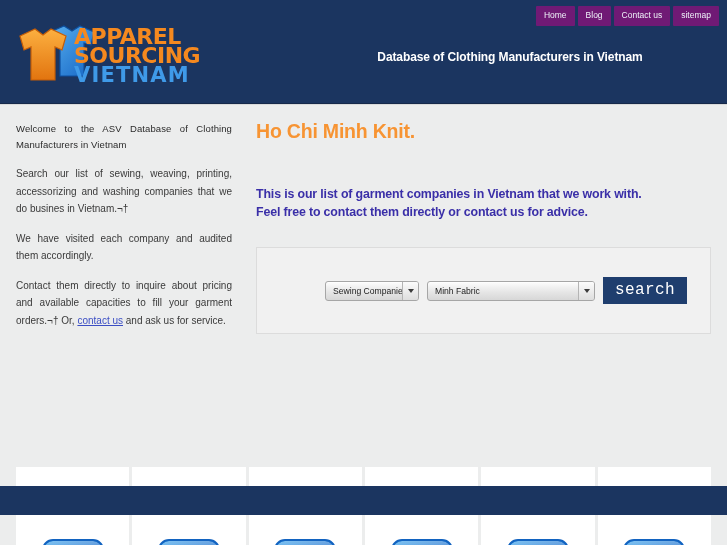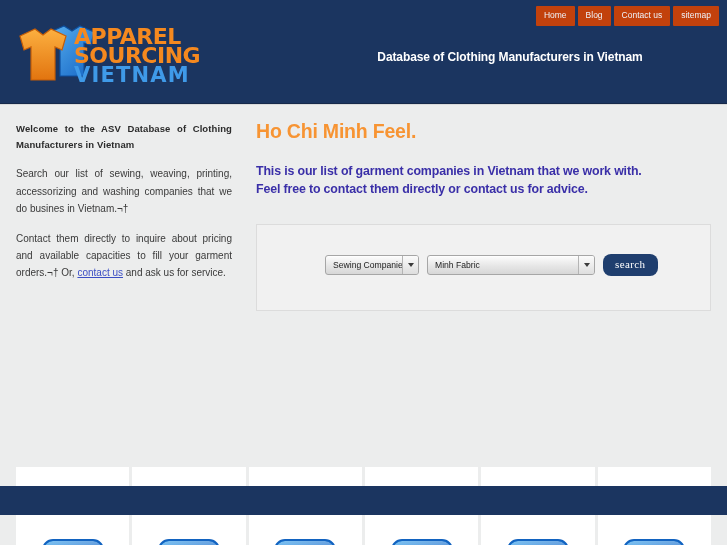--- a/index.html
+++ b/index.html
@@ -36,21 +36,21 @@
   }
 
   .topnav {
     position: absolute;
     right: 8px; top: 6px;
     display: flex;
     gap: 3px;
   }
   .topnav a {
     display: block;
-    background: #c2410c;
+    background: #701a75;
     color: #eef2f8;
     font-size: 8.5px;
     padding: 5px 8px 6px;
     text-decoration: none;
     line-height: 1;
     border-radius: 1px;
   }
 
   
   .page {
@@ -62,21 +62,21 @@
 
   
   .sidebar {
     position: absolute;
     left: 16px; top: 16px;
     width: 216px;
   }
   .sidebar h3 {
     font-size: 9.5px;
     color: #2b2b2b;
-    font-weight: bold;
+    font-weight: normal;
     line-height: 1.65;
     letter-spacing: 0.1px;
     text-align: justify;
     margin-bottom: 13px;
   }
   .sidebar p {
     font-size: 10px;
     color: #3a3a3a;
     line-height: 1.72;
     text-align: justify;
@@ -94,21 +94,21 @@
     width: 455px;
   }
   .headline {
     color: #f79433;
     font-size: 19.5px;
     font-weight: bold;
     line-height: 1.28;
     letter-spacing: -0.2px;
   }
   .subhead {
-    margin-top: 19px;
+    margin-top: 42px;
     color: #3a2fa8;
     font-size: 12.4px;
     font-weight: bold;
     line-height: 1.43;
     letter-spacing: -0.15px;
   }
 
   
   .searchpanel {
     margin-top: 26px;
@@ -156,25 +156,25 @@
   .caret {
     width: 0; height: 0;
     border-left: 3.5px solid transparent;
     border-right: 3.5px solid transparent;
     border-top: 4px solid #3b3b3b;
   }
   .searchbtn {
     background: #1f3e6e;
     color: #ffffff;
     border: none;
-    font-family: Liberation Serif, serif;
-    font-size: 11px;
+    font-family: Liberation Mono, monospace;
+    font-size: 16px;
     letter-spacing: 0.4px;
     padding: 5px 12px 6px;
-    border-radius: 8px;
+    border-radius: 0;
     cursor: pointer;
     line-height: 1;
   }
 
   
   .cards {
     position: absolute;
     left: 16px; top: 362px;
     width: 695px;
     display: flex;
@@ -275,26 +275,27 @@
   </nav>
 
   <div class="site-title">Database of Clothing Manufacturers in Vietnam</div>
 </div>
 
 <div class="page">
 
   <aside class="sidebar">
     <h3>Welcome to the ASV Database of Clothing Manufacturers in Vietnam</h3>
     <p>Search our list of sewing, weaving, printing, accessorizing and washing companies that we do busines in Vietnam.¬†</p>
+    <p>We have visited each company and audited them accordingly.</p>
     <p><span>Contact them directly to inquire about pricing and available capacities to fill your garment orders.¬† Or, </span><a href="#">contact us</a><span> and ask us for service.</span></p>
   </aside>
 
   <section class="main">
     <div class="headline">
-      <div>Ho Chi Minh Feel.</div>
+      <div>Ho Chi Minh Knit.</div>
     </div>
 
     <div class="subhead">
       <div>This is our list of garment companies in Vietnam that we work with.</div>
       <div>Feel free to contact them directly or contact us for advice.</div>
     </div>
 
     <div class="searchpanel">
       <div class="searchrow">
 

